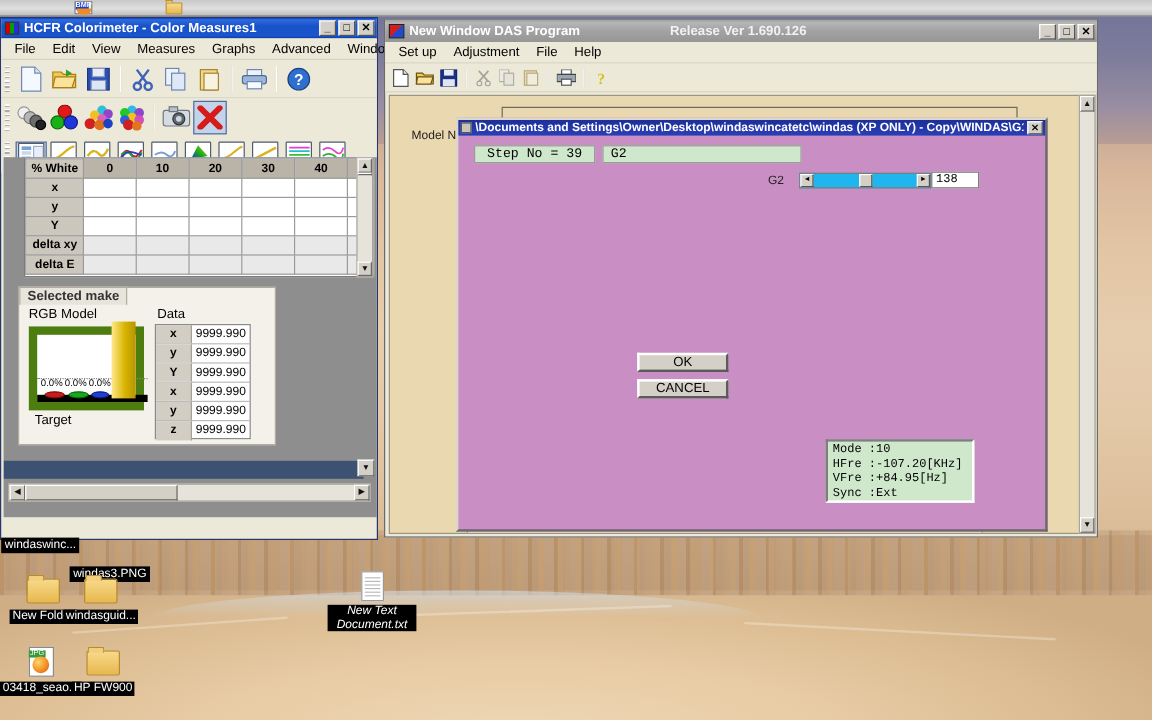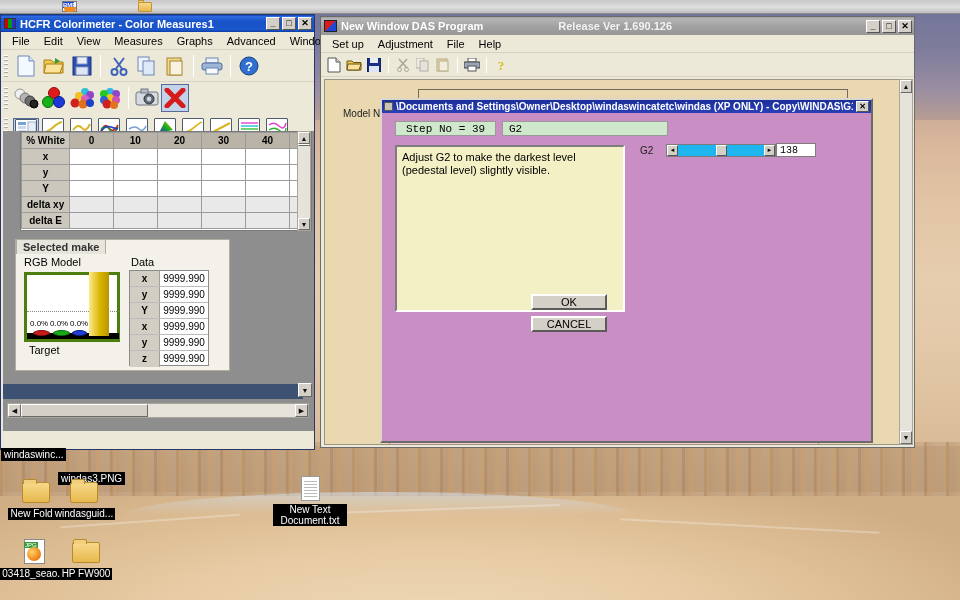--- a/index.html
+++ b/index.html
@@ -569,21 +569,21 @@
       <div class="arrowbtn" style="height:12px;">▲</div>
       <div class="thumb" style="height:0px;"></div>
       <div class="arrowbtn" style="position:absolute;bottom:0;left:0;right:0;height:12px;">▼</div>
     </div>
 
     <div class="grp" style="left:12px; top:108px; width:215px; height:132px;">
       <div class="cap">Selected make</div>
       <div style="position:absolute; left:8px; top:16px; font-size:11px;">RGB Model</div>
       <div style="position:absolute; left:115px; top:16px; font-size:11px;">Data</div>
 
-      <div style="position:absolute; left:8px; top:32px; width:96px; height:70px; background:#fff; border:3px solid #4d7c0f;">
+      <div style="position:absolute; left:8px; top:32px; width:96px; height:70px; background:#fff; border:7px solid #4d7c0f;">
         <div style="position:absolute; left:0; top:36px; width:92px; height:1px; border-top:1px dotted #888;"></div>
         <div style="position:absolute; left:0; bottom:0; width:92px; height:6px; background:#000;"></div>
         <div style="position:absolute; left:62px; bottom:3px; width:20px; height:64px; background:linear-gradient(90deg,#ffe98c,#d8b400 55%,#b79500);"></div>
         <div style="position:absolute; left:6px; bottom:3px; width:17px; height:6px; border-radius:50%; background:#c81c1c; border:1px solid #7d0d0d;"></div>
         <div style="position:absolute; left:26px; bottom:3px; width:17px; height:6px; border-radius:50%; background:#18a818; border:1px solid #0a6b0a;"></div>
         <div style="position:absolute; left:45px; bottom:3px; width:15px; height:6px; border-radius:50%; background:#1f3fd0; border:1px solid #0c1d86;"></div>
         <div style="position:absolute; left:3px; bottom:11px; font-size:8px;">0.0%</div>
         <div style="position:absolute; left:23px; bottom:11px; font-size:8px;">0.0%</div>
         <div style="position:absolute; left:43px; bottom:11px; font-size:8px;">0.0%</div>
       </div>
@@ -721,36 +721,41 @@
     <div class="dlg">
       <div class="dtitle">
         <span class="dlg-ico"></span>
         <span class="dt-text">\Documents and Settings\Owner\Desktop\windaswincatetc\windas (XP ONLY) - Copy\WINDAS\G1W\g1w_wb....</span>
         <span class="dclose">✕</span>
       </div>
 
       <div class="stepbox mono">Step No =  39</div>
       <div class="g2box mono">G2</div>
 
-      <div class="instr">Adjust G2 to make the darkest level (pedestal level) slightly visible.</div>
 
       <div class="sliderrow">
         <div class="sl-label">G2</div>
         <div class="sl-track">
           <div class="sl-btn">◄</div>
           <div style="flex:1"></div>
           <div class="sl-btn">►</div>
           <div class="sl-thumb"></div>
         </div>
         <div class="sl-value">138</div>
       </div>
 
       <div class="dbtn" style="left:149px; top:194px;">OK</div>
       <div class="dbtn" style="left:149px; top:216px;">CANCEL</div>
 
+      <div class="modebox">
+        <div>Mode :10</div>
+        <div>HFre :-107.20[KHz]</div>
+        <div>VFre :+84.95[Hz]</div>
+        <div>Sync :Ext</div>
+      </div>
     </div>
   </div>
 
   <div class="vscroll" style="left:578px; top:62px; width:14px; height:366px;">
     <div class="arrowbtn" style="height:13px;">▲</div>
     <div class="arrowbtn" style="position:absolute;bottom:0;left:0;right:0;height:13px;">▼</div>
   </div>
 </div>
 
 <div class="taskbtn" style="left:1px; top:448px;">windaswinc...</div>
@@ -767,21 +772,21 @@
   <div class="glyph">
       <div class="folder"></div>
     </div>
   <span class="lbl">windasguid...</span>
 </div>
 
 <div class="dicon" style="left:273px; top:475px; width:74px;">
   <div class="glyph">
       <div class="doc"></div>
     </div>
-  <span class="lbl" style="line-height:11px;">New Text Document.txt</span>
+  <span class="lbl" style="line-height:11px;font-style:italic;">New Text Document.txt</span>
 </div>
 
 <div class="dicon" style="left:-2px; top:538px;">
   <div class="glyph">
     <div class="jpgico">
         <span class="tag">JPG</span>
         <span class="ball"></span>
       </div>
   </div>
   <span class="lbl">03418_seao...</span>

